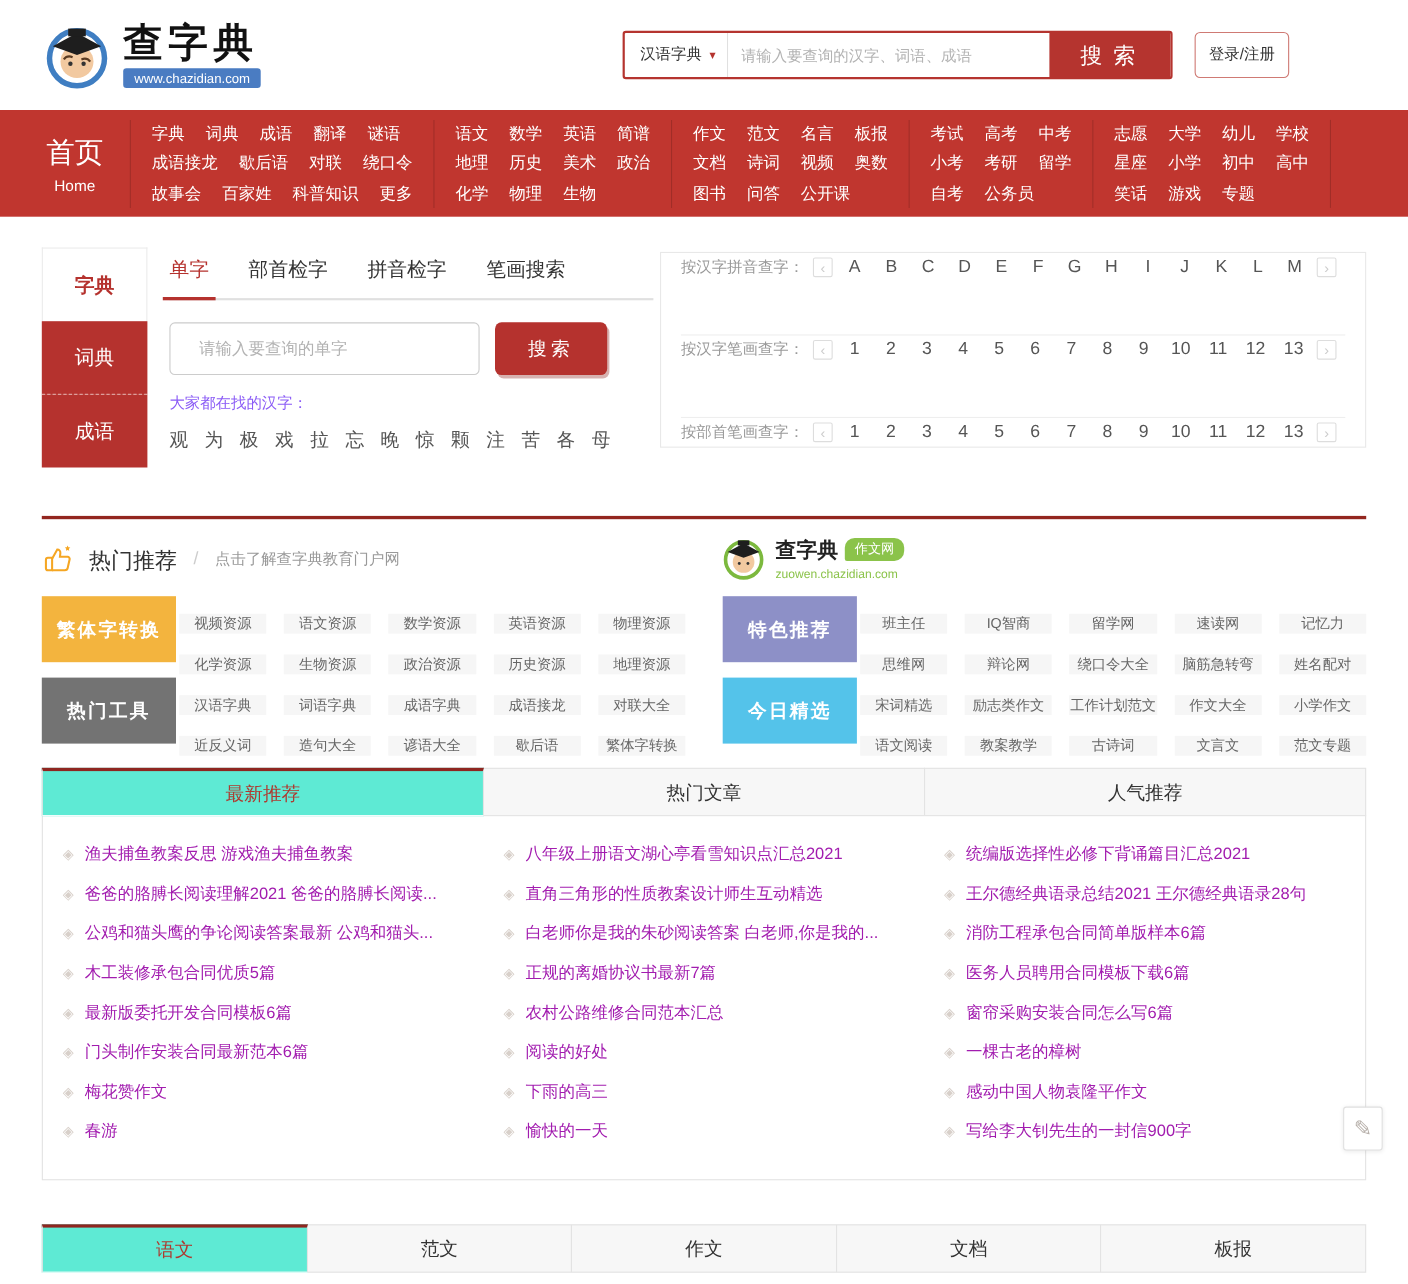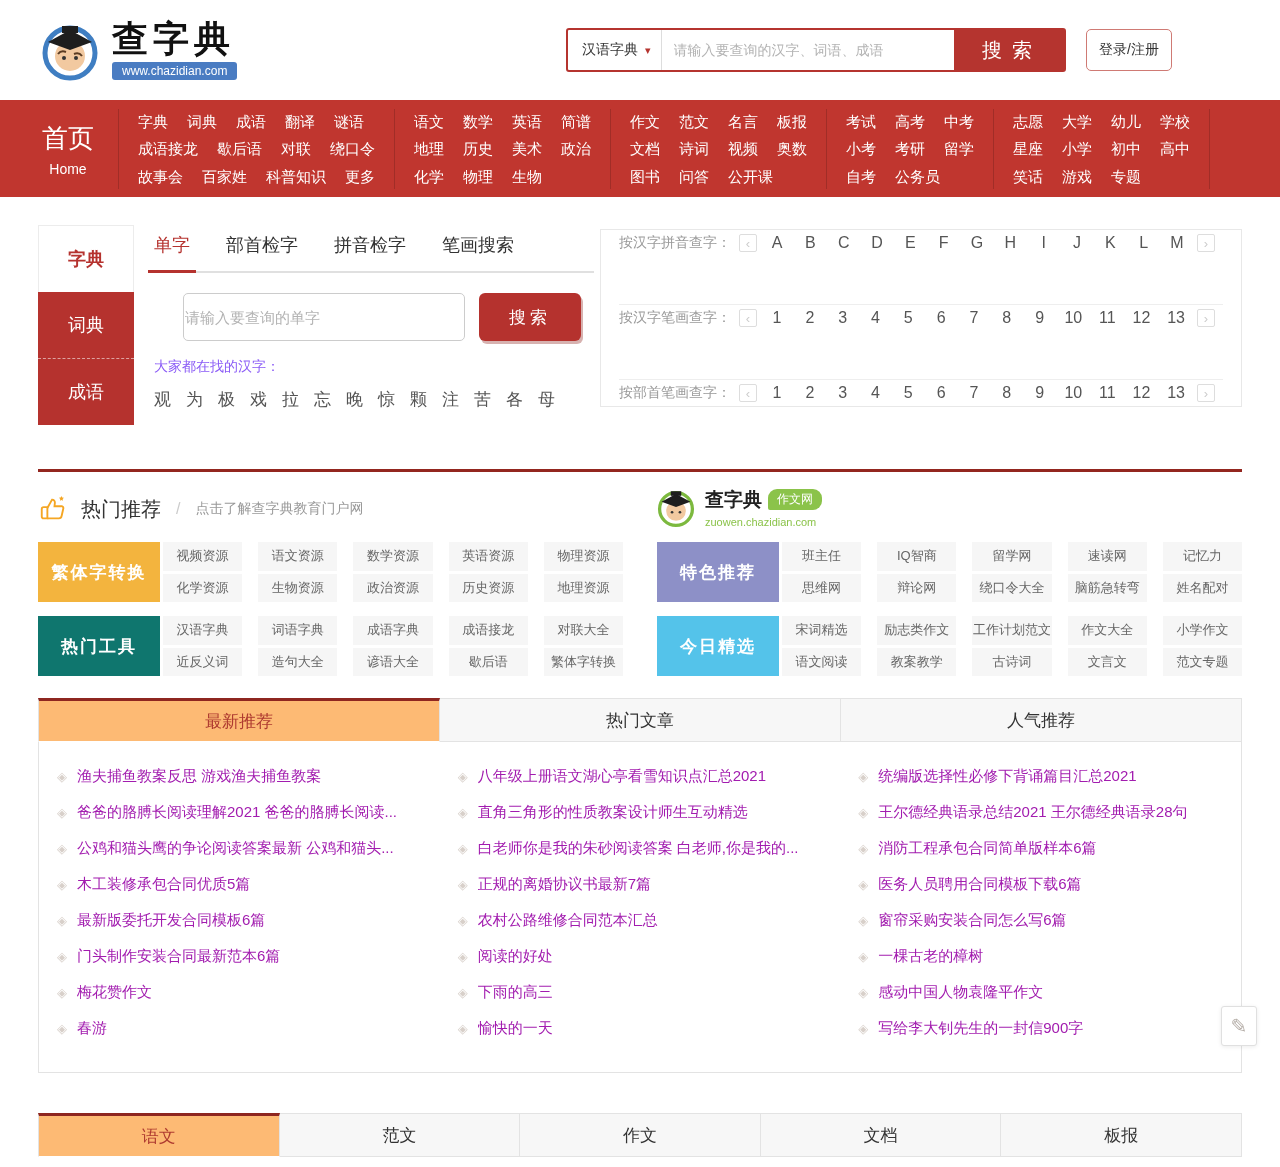--- a/index.html
+++ b/index.html
@@ -40,21 +40,21 @@
   .dict-side { width:96px; display:flex; flex-direction:column; }
   .side-tab { flex:1; display:flex; align-items:center; justify-content:center; font-size:18px; cursor:pointer; background:#b5322e; color:#fff; border-bottom:1px dashed rgba(255,255,255,0.55); }
   .side-tab:last-child { border-bottom:none; }
   .side-tab.active { background:#fff; color:#b5322e; border:1px solid #ececec; border-bottom:none; font-weight:bold; }
   .dict-main { margin-left:20px; width:440px; }
   .dict-tabs { display:flex; gap:36px; border-bottom:2px solid #e0e0e0; padding:8px 0 14px; }
   .dict-tab { font-size:18px; color:#333; cursor:pointer; position:relative; white-space:nowrap; }
   .dict-tab.active { color:#b5322e; }
   .dict-tab.active::after { content:""; position:absolute; left:-6px; right:-6px; bottom:-16px; height:3px; background:#b5322e; }
   .dict-search { margin-top:20px; display:flex; gap:14px; }
-  .dict-input { width:282px; height:48px; border:1px solid #ccc; border-radius:5px; padding:0 1px; font-size:15px; outline:none; color:#333;margin-left:29px; }
+  .dict-input { width:282px; height:48px; border:1px solid #ccc; border-radius:5px; padding:0 26px; font-size:15px; outline:none; color:#333; }
   .dict-input::placeholder { color:#b3b3b3; }
   .dict-btn { width:102px; height:48px; background:#b5322e; border:none; border-radius:6px; color:#fff; font-size:17px; letter-spacing:4px; cursor:pointer; box-shadow:2px 3px 0 rgba(140,35,30,0.35); }
   .hot-label { margin-top:17px; font-size:14px; color:#8b5cf6; }
   .hot-chars { margin-top:12px; display:flex; gap:15px; }
   .hot-char { font-size:17px; color:#555; cursor:pointer; }
   .dict-index { position:absolute; right:0; top:4px; width:642px; height:178px; border:1px solid #e8e8e8; padding:0 18px; display:flex; flex-direction:column; background:#fff; }
   .index-row { flex:1; display:flex; align-items:center; }
   .index-row + .index-row { border-top:1px solid #eee;margin-top:48px; }
   .index-label { font-size:14px; color:#999; white-space:nowrap; }
   .pager-btn { width:18px; height:18px; border:1px solid #ddd; color:#ccc; font-size:13px; display:flex; align-items:center; justify-content:center; border-radius:2px; margin:0 8px; cursor:pointer; }
@@ -74,28 +74,28 @@
   .zw-row { display:flex; align-items:center; gap:6px; }
   .zw-title { font-size:19px; font-weight:bold; color:#222; }
   .zw-badge { background:#8bc34a; color:#fff; font-size:12px; padding:2px 9px; border-radius:9px 9px 9px 2px; }
   .zw-url { font-size:11px; color:#8bc34a; margin-top:3px; }
 
   .cat-grid { margin-top:10px; display:flex; gap:34px; }
   .cat-col { flex:1; display:flex; flex-direction:column; gap:14px; }
   .cat-block { display:flex; height:60px; }
   .cat-label { width:122px; display:flex; align-items:center; justify-content:center; color:#fff; font-size:17px; font-weight:bold; letter-spacing:2px; }
   .cat-items { flex:1; display:flex; flex-direction:column; gap:3px; margin-left:3px; }
-  .cat-row { flex:1; display:flex; gap:16px; }
+  .cat-row { flex:1; display:flex; gap:16px;margin-top:16px; }
   .cat-cell { flex:1; background:#f6f6f6; display:flex; align-items:center; justify-content:center; font-size:13px; color:#666; cursor:pointer; white-space:nowrap; }
 
   
   .tab-row { display:flex; }
   .tab { flex:1; height:44px; display:flex; align-items:center; justify-content:center; font-size:17px; color:#333; background:#f7f7f7; border:1px solid #e3e3e3; margin-left:-1px; cursor:pointer; }
   .tab:first-child { margin-left:0; }
-  .tab.active { background:#fdba74; color:#ae3a30; border-top:3px solid #8e2620; border-bottom:1px solid #fff; position:relative; z-index:2; }
+  .tab.active { background:#5eead4; color:#ae3a30; border-top:3px solid #8e2620; border-bottom:1px solid #fff; position:relative; z-index:2; }
   .article-tabs { margin-top:22px; }
   .article-box { border:1px solid #e3e3e3; margin-top:-1px; position:relative; padding:16px 0 26px; display:flex; background:#fff; }
   .art-col { width:33.33%; padding-left:18px; }
   .art-item { height:36px; display:flex; align-items:center; cursor:pointer; }
   .art-icon { color:#d8d0ca; font-size:13px; margin-right:10px; }
   .art-text { font-size:15px; color:#a21caf; white-space:nowrap; overflow:hidden; }
   .pencil-btn { position:absolute; right:-16px; bottom:26px; width:36px; height:40px; background:#fff; border:1px solid #e0e0e0; border-radius:3px; display:flex; align-items:center; justify-content:center; font-size:20px; color:#b6afa9; cursor:pointer; box-shadow:0 1px 4px rgba(0,0,0,0.08); }
   .bottom-tabs { margin-top:40px; }
 </style>
 </head>
@@ -379,21 +379,21 @@
               <div class="cat-row">
                 <span class="cat-cell">化学资源</span>
                 <span class="cat-cell">生物资源</span>
                 <span class="cat-cell">政治资源</span>
                 <span class="cat-cell">历史资源</span>
                 <span class="cat-cell">地理资源</span>
               </div>
             </div>
           </div>
           <div class="cat-block">
-            <div class="cat-label" style="background: #0f766e;">热门工具</div>
+            <div class="cat-label" style="background: #737373;">热门工具</div>
             <div class="cat-items">
               <div class="cat-row">
                 <span class="cat-cell">汉语字典</span>
                 <span class="cat-cell">词语字典</span>
                 <span class="cat-cell">成语字典</span>
                 <span class="cat-cell">成语接龙</span>
                 <span class="cat-cell">对联大全</span>
               </div>
               <div class="cat-row">
                 <span class="cat-cell">近反义词</span>

